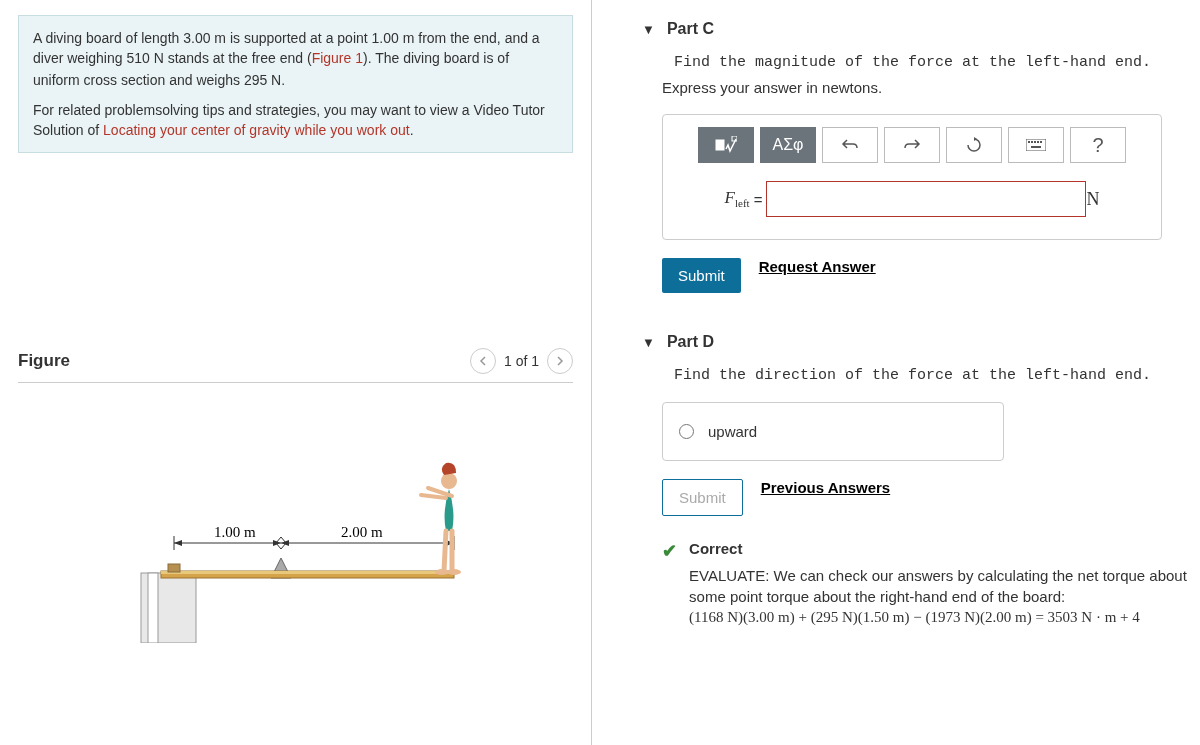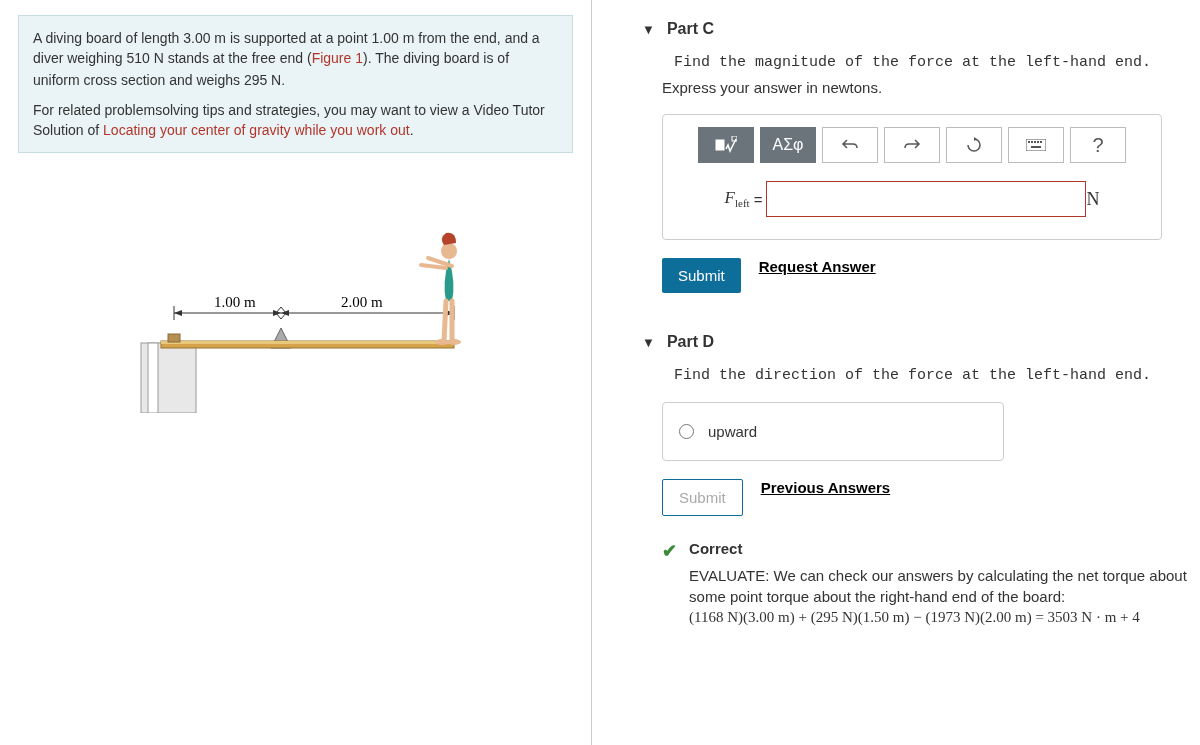--- a/index.html
+++ b/index.html
@@ -173,20 +173,36 @@
 <div class="left-col">
   <div class="info-box">
     <p>
       <span>A diving board of length 3.00 m is supported at a point 1.00 m from the end, and a diver weighing 510 N stands at the free end (</span><span class="serif"></span><a href="#">Figure 1</a><span>). The diving board is of uniform cross section and weighs 295 N.</span>
     </p>
     <p style="margin-top:10px">
       <span>For related problemsolving tips and strategies, you may want to view a Video Tutor Solution of </span><a href="#">Locating your center of gravity while you work out</a><span>.</span>
     </p>
   </div>
 
+  <div class="figure-header">
+    <h3>Figure</h3>
+    <div class="fig-nav">
+      <div class="nav-btn">
+        <svg width="10" height="10" viewBox="0 0 10 10">
+            <path d="M7 1 L3 5 L7 9" stroke="#999" stroke-width="1.5" fill="none"></path>
+          </svg>
+      </div>
+      <span class="fig-count">1 of 1</span>
+      <div class="nav-btn">
+        <svg width="10" height="10" viewBox="0 0 10 10">
+            <path d="M3 1 L7 5 L3 9" stroke="#999" stroke-width="1.5" fill="none"></path>
+          </svg>
+      </div>
+    </div>
+  </div>
 
   <div class="figure-area">
     <svg class="diving-svg" viewBox="0 0 380 220">
 
       <rect x="35" y="150" width="55" height="70" fill="#e8e8e8" stroke="#999"></rect>
       <rect x="42" y="150" width="10" height="70" fill="#fff" stroke="#999"></rect>
 
       <path d="M165 155 L175 135 L185 155 Z" fill="#aaa" stroke="#666"></path>
 
       <rect x="55" y="148" width="293" height="7" fill="#d4a34a" stroke="#9a7330"></rect>

